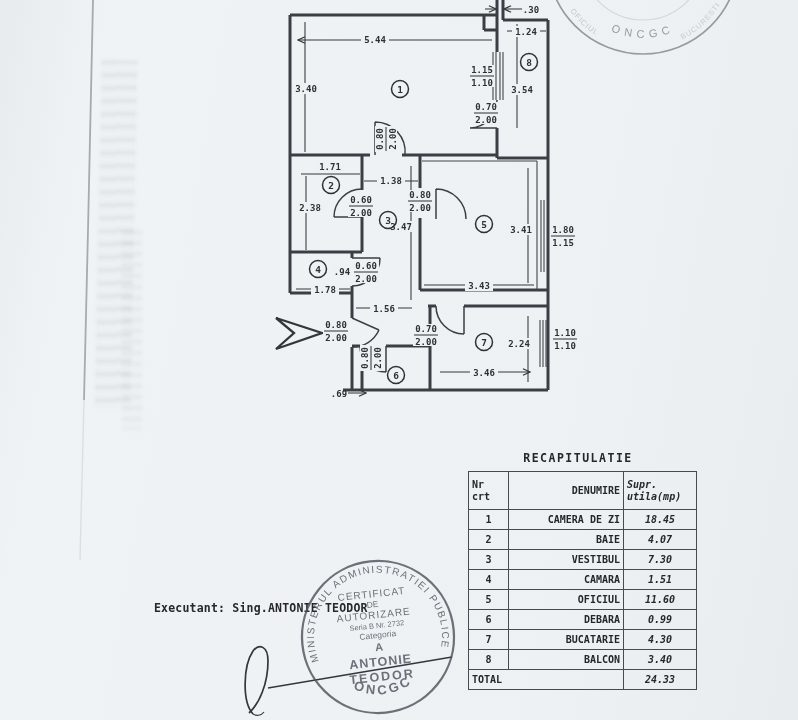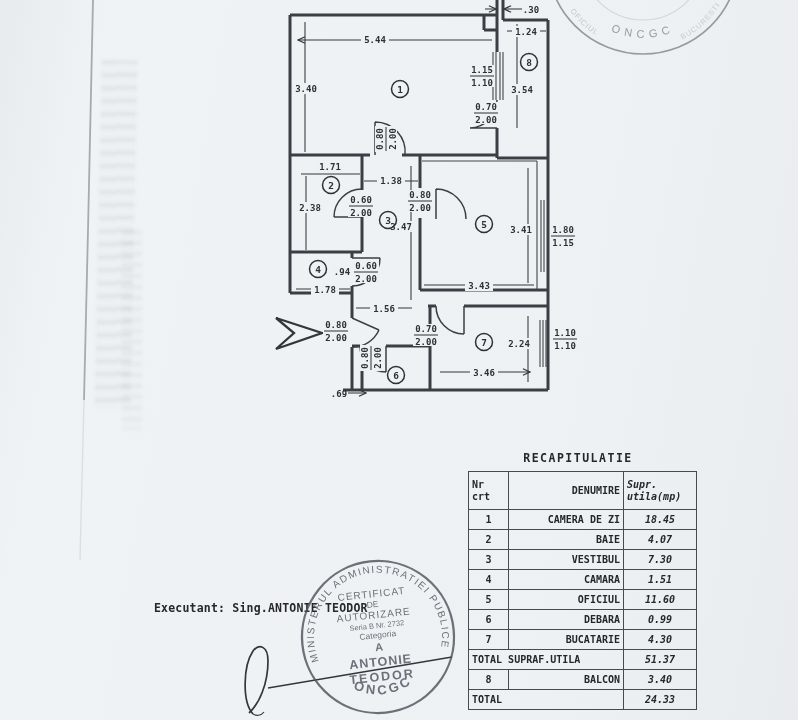--- a/index.html
+++ b/index.html
@@ -89,24 +89,20 @@
         <td class="c-nr" style="text-align:center">6</td>
         <td class="c-name">DEBARA</td>
         <td class="c-val">0.99</td>
       </tr>
       <tr>
         <td class="c-nr" style="text-align:center">7</td>
         <td class="c-name">BUCATARIE</td>
         <td class="c-val">4.30</td>
       </tr>
       <tr>
-        <td colspan="2" class="t-left">TOTAL SUPRAF.UTILA</td>
-        <td class="c-val">51.37</td>
-      </tr>
-      <tr>
         <td class="c-nr" style="text-align:center">8</td>
         <td class="c-name">BALCON</td>
         <td class="c-val">3.40</td>
       </tr>
       <tr>
         <td colspan="2" class="t-left">TOTAL</td>
         <td class="c-val">24.33</td>
       </tr>
     </tbody>
       </table>

